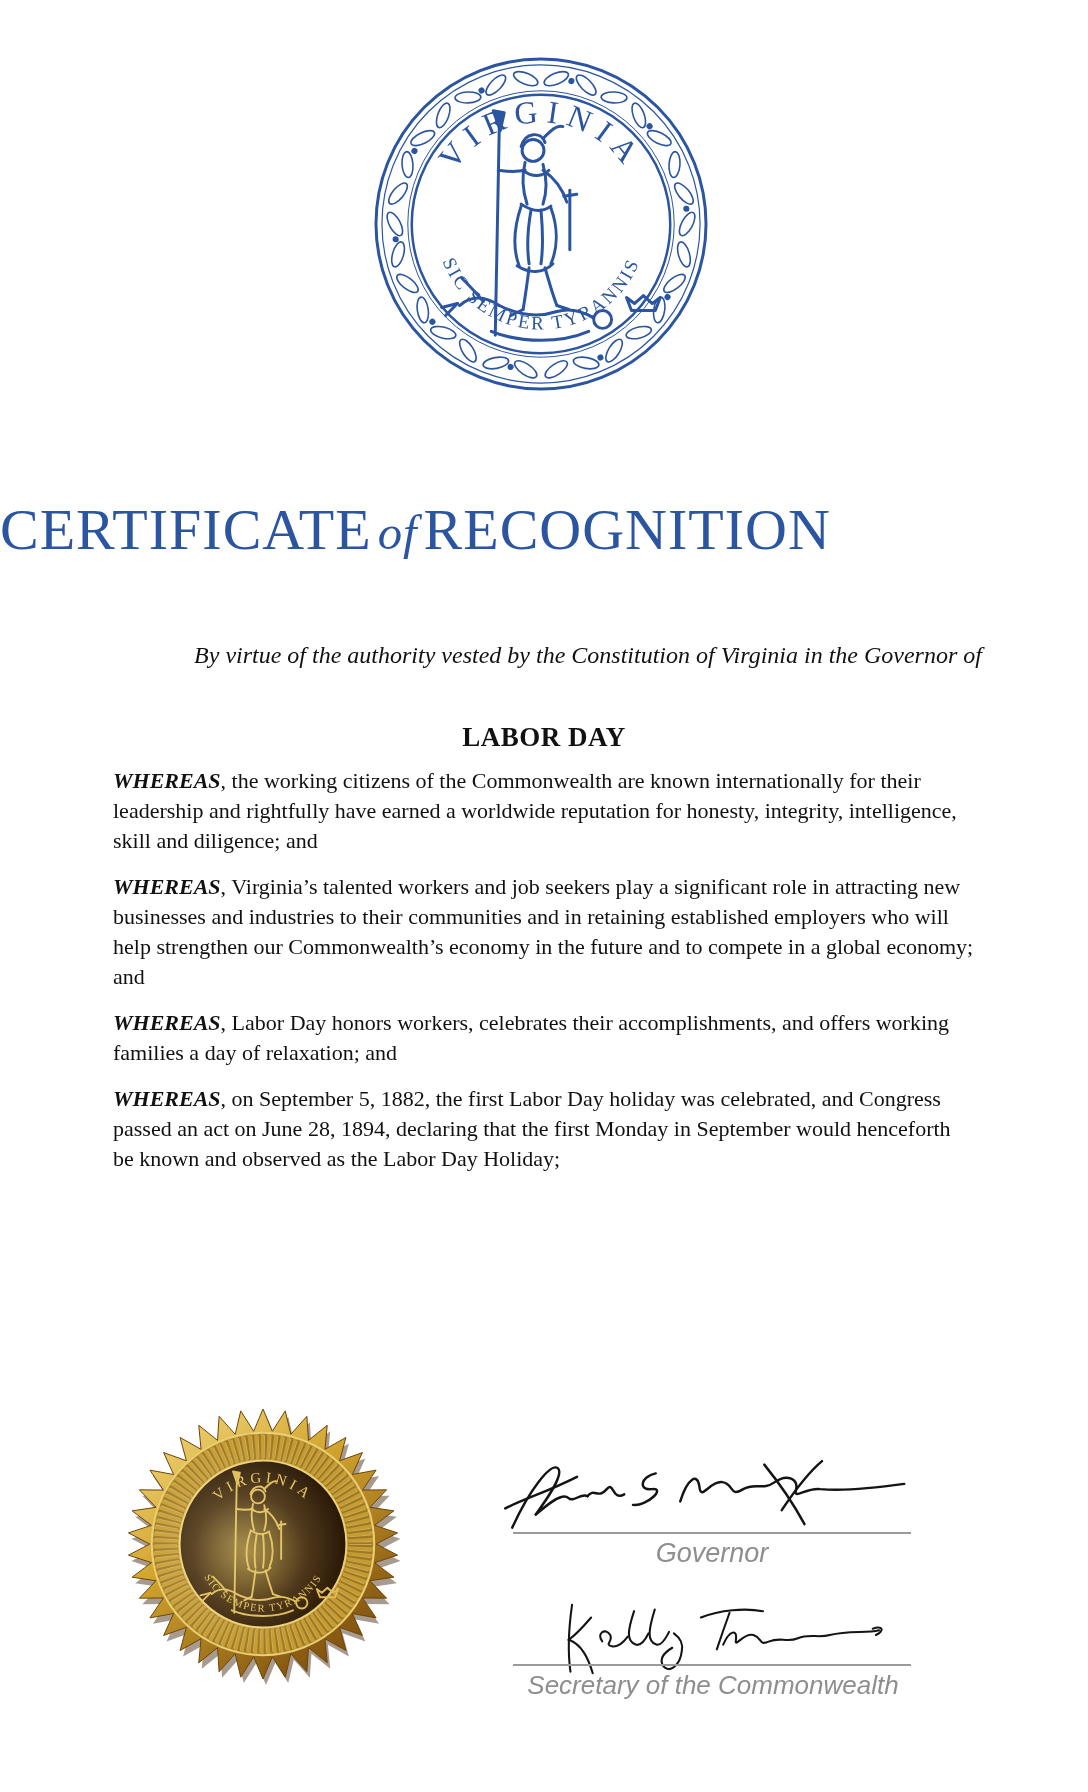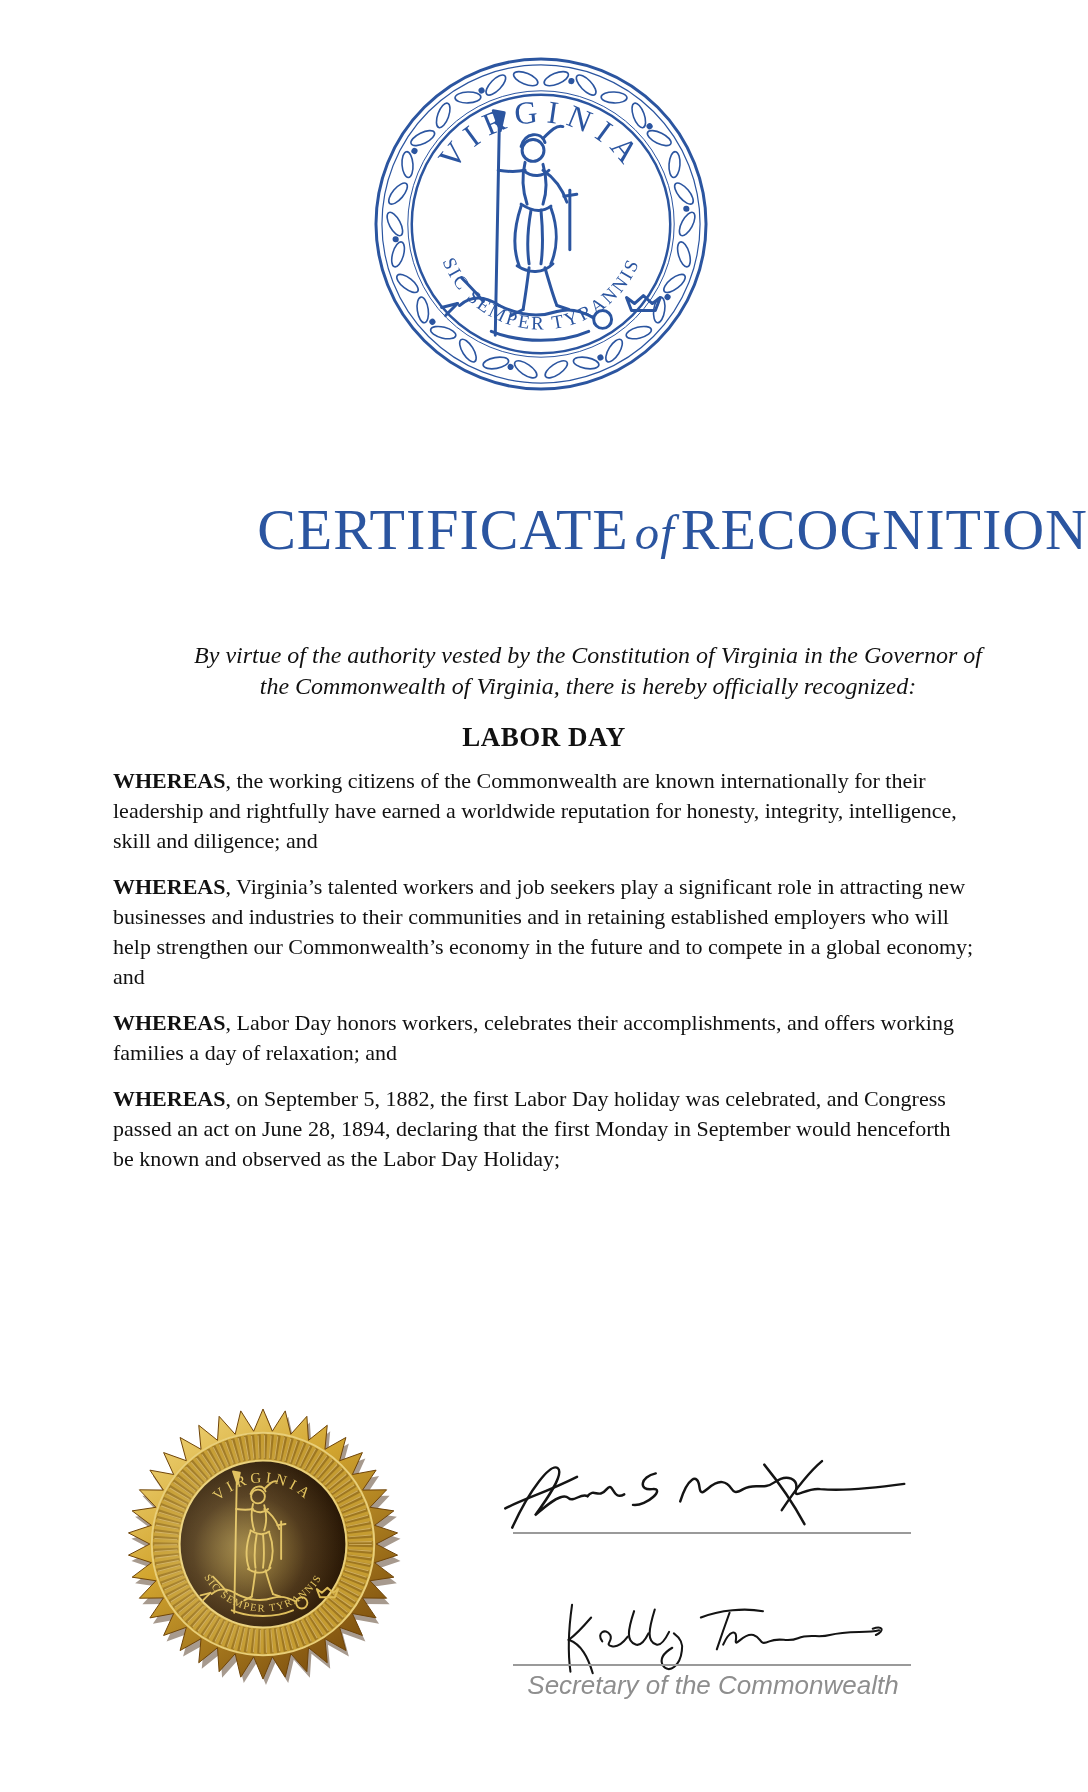--- a/index.html
+++ b/index.html
@@ -1,32 +1,32 @@
 <!DOCTYPE html>
 <html><head>
 <meta charset="utf-8">
 <style>
   html,body{margin:0;padding:0;background:#fff;}
   .page{position:relative;width:1088px;height:1792px;background:#ffffff;overflow:hidden;
         font-family:"Liberation Serif",serif;color:#111;}
   .abs{position:absolute;}
   
-  .title{top:496px;left:0;width:100%;text-align:right;color:#2B55A0;
+  .title{top:496px;left:0;width:100%;text-align:left;color:#2B55A0;
          font-size:58px;letter-spacing:1px;white-space:nowrap;}
   .title .of{font-style:italic;font-size:0.84em;padding:0 6px;}
   
   .intro{top:640px;left:0;width:100%;text-align:center;font-style:italic;
          font-size:24px;line-height:31px;padding-left:44px;}
   
   .subject{top:722px;left:0;width:100%;text-align:center;font-weight:bold;
            font-size:27px;letter-spacing:0.5px;}
   
   .paragraphs{top:766px;left:113px;width:862px;font-size:22px;line-height:30px;text-align:left;}
   .paragraphs p{margin:0 0 16px 0;}
-  .paragraphs b{font-weight:bold;}
+  .paragraphs b{font-weight:bold;font-style:italic;}
   
   .seal-blue{left:372px;top:55px;width:338px;height:338px;}
   .seal-gold{left:124px;top:1404px;width:278px;height:286px;}
   
   .sig-svg-1{left:500px;top:1454px;width:420px;height:79px;}
   .sig-svg-2{left:545px;top:1595px;width:350px;height:88px;}
   .sig-line{border-top:2px solid #9a9a9a;height:0;}
   .line-1{left:513px;top:1532px;width:398px;}
   .line-2{left:513px;top:1664px;width:398px;}
   .sig-label{color:#8E8E8E;font-style:italic;font-family:"Liberation Sans",sans-serif;
@@ -142,21 +142,20 @@
     </text>
     <use href="#virtus"></use>
   </svg>
 
   <div class="abs title">
     <span>CERTIFICATE</span><span class="of">of</span><span>RECOGNITION</span>
   </div>
 
   <div class="abs intro">
     <span>By virtue of the authority vested by the Constitution of Virginia in the Governor of</span><br>
-    <span>the Commonwealth of Virginia, there is hereby officially recognized:</span>
   </div>
 
   <div class="abs subject">LABOR DAY</div>
 
   <div class="abs paragraphs" id="paragraphs">
       <p><b>WHEREAS</b><span>, the working citizens of the Commonwealth are known internationally for their leadership and rightfully have earned a worldwide reputation for honesty, integrity, intelligence, skill and diligence; and</span></p>
       <p><b>WHEREAS</b><span>, Virginia’s talented workers and job seekers play a significant role in attracting new businesses and industries to their communities and in retaining established employers who will help strengthen our Commonwealth’s economy in the future and to compete in a global economy; and</span></p>
       <p><b>WHEREAS</b><span>, Labor Day honors workers, celebrates their accomplishments, and offers working families a day of relaxation; and</span></p>
       <p><b>WHEREAS</b><span>, on September 5, 1882, the first Labor Day holiday was celebrated, and Congress passed an act on June 28, 1894, declaring that the first Monday in September would henceforth be known and observed as the Labor Day Holiday;</span></p>
     </div>
@@ -203,20 +202,21 @@
       <path d="M14,84 C34,40 58,10 66,16 C74,22 52,54 40,70 C58,54 72,44 78,50 C84,56 92,44 100,48"></path>
       <path d="M6,62 C30,50 52,44 88,26"></path>
       <path d="M100,48 C108,38 112,52 122,40 C130,30 128,54 142,46"></path>
       <path d="M178,22 C160,26 158,42 174,40 C190,38 168,60 152,58"></path>
       <path d="M206,54 C214,28 226,20 228,38 C230,54 240,30 254,32 C268,34 262,50 278,40 C292,32 300,42 314,32 C328,22 342,28 338,42 C336,52 350,38 366,40 C392,42 420,40 462,34"></path>
       <path d="M322,64 C342,34 356,18 368,8"></path>
       <path d="M302,12 C320,34 336,58 348,80"></path>
     </g>
   </svg>
   <div class="abs sig-line line-1"></div>
+  <div class="abs sig-label label-1">Governor</div>
 
   <svg class="abs sig-svg-2" viewBox="0 0 440 110">
     <g fill="none" stroke="#141414" stroke-width="2.6" stroke-linecap="round">
       <path d="M34,12 C30,40 28,68 32,96"></path>
       <path d="M58,28 C46,42 38,50 30,56 C46,62 54,78 60,98"></path>
       <path d="M72,58 C64,48 76,40 82,50 C86,58 74,62 84,64 C92,66 98,60 104,52"></path>
       <path d="M112,20 C104,44 102,58 114,62 C120,64 126,56 130,48"></path>
       <path d="M138,18 C130,44 128,58 140,62 C146,64 152,54 156,46"></path>
       <path d="M162,48 C170,54 174,60 172,70 C170,88 156,100 148,88 C144,80 150,72 160,66"></path>
       <path d="M196,28 C220,18 252,16 274,20"></path>

